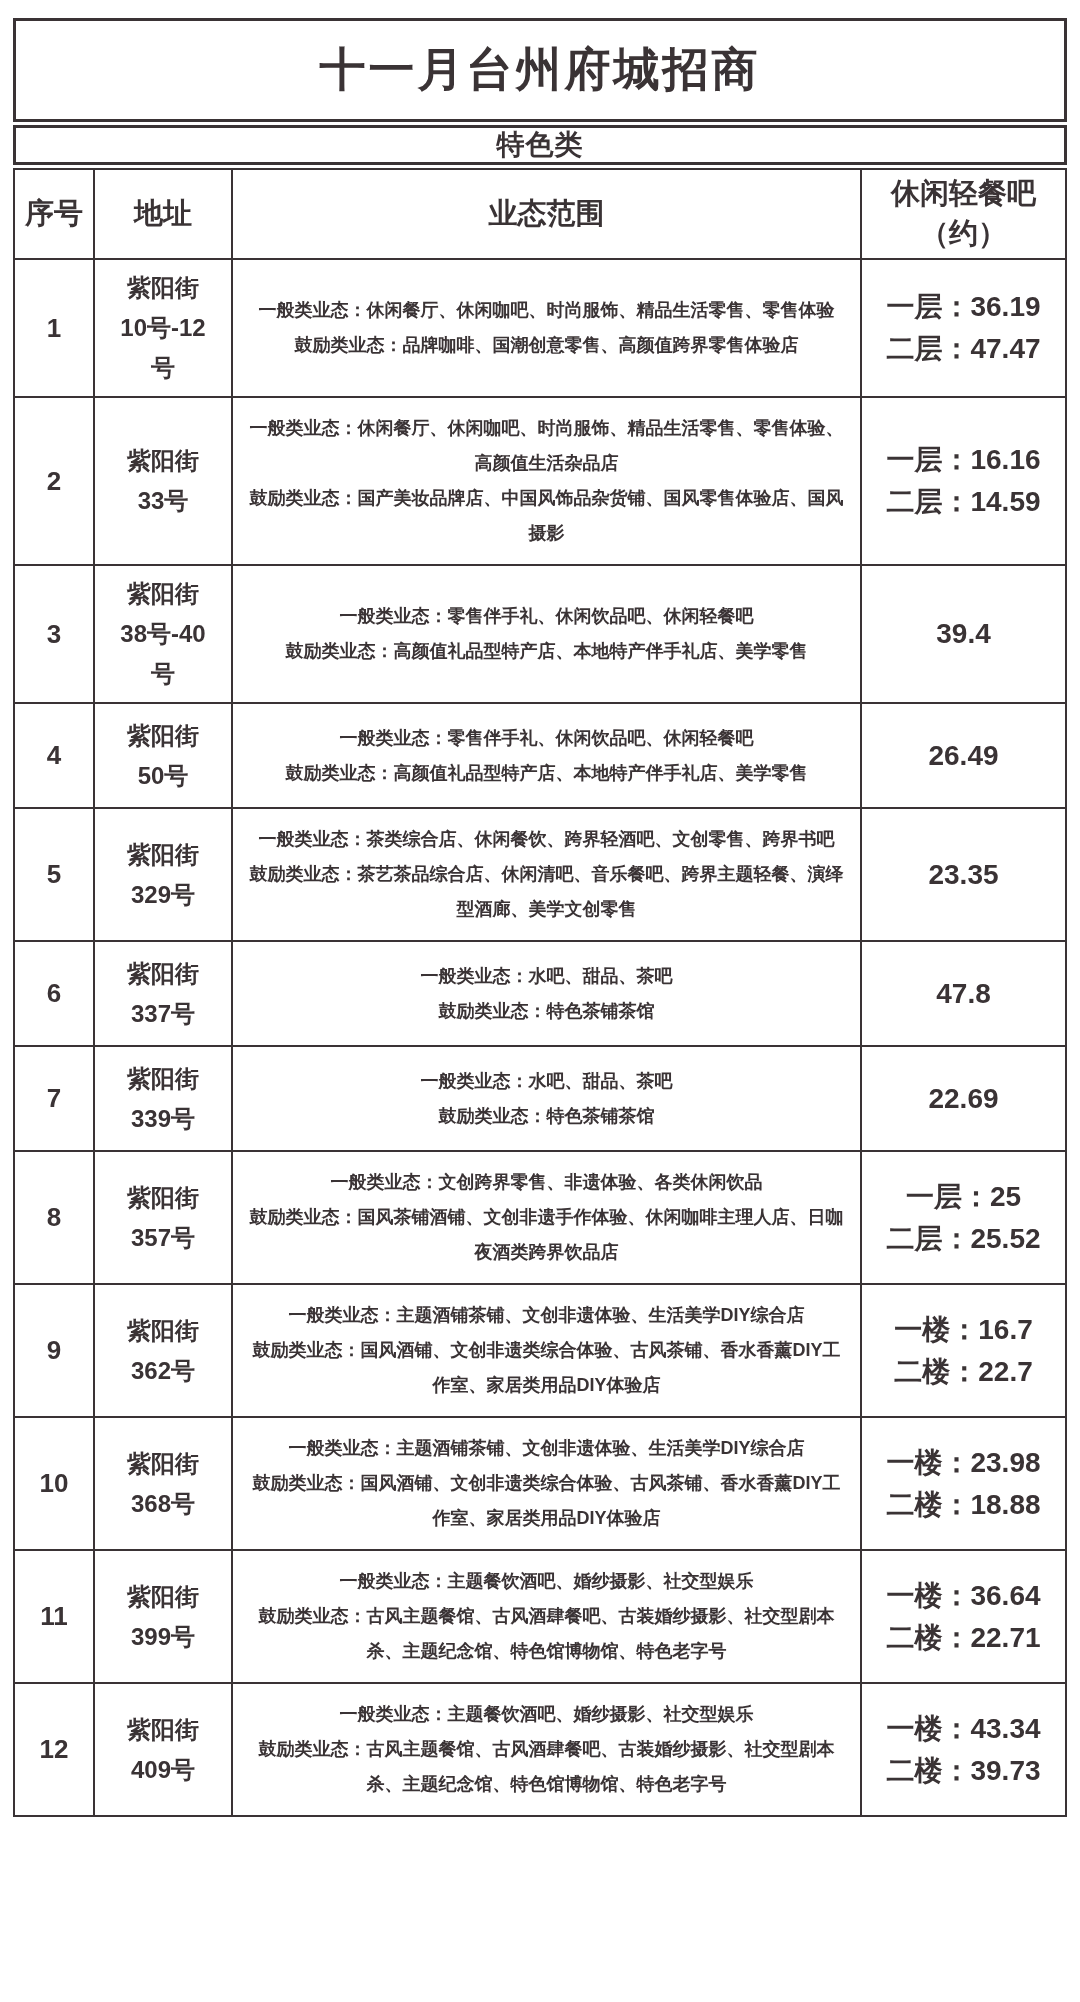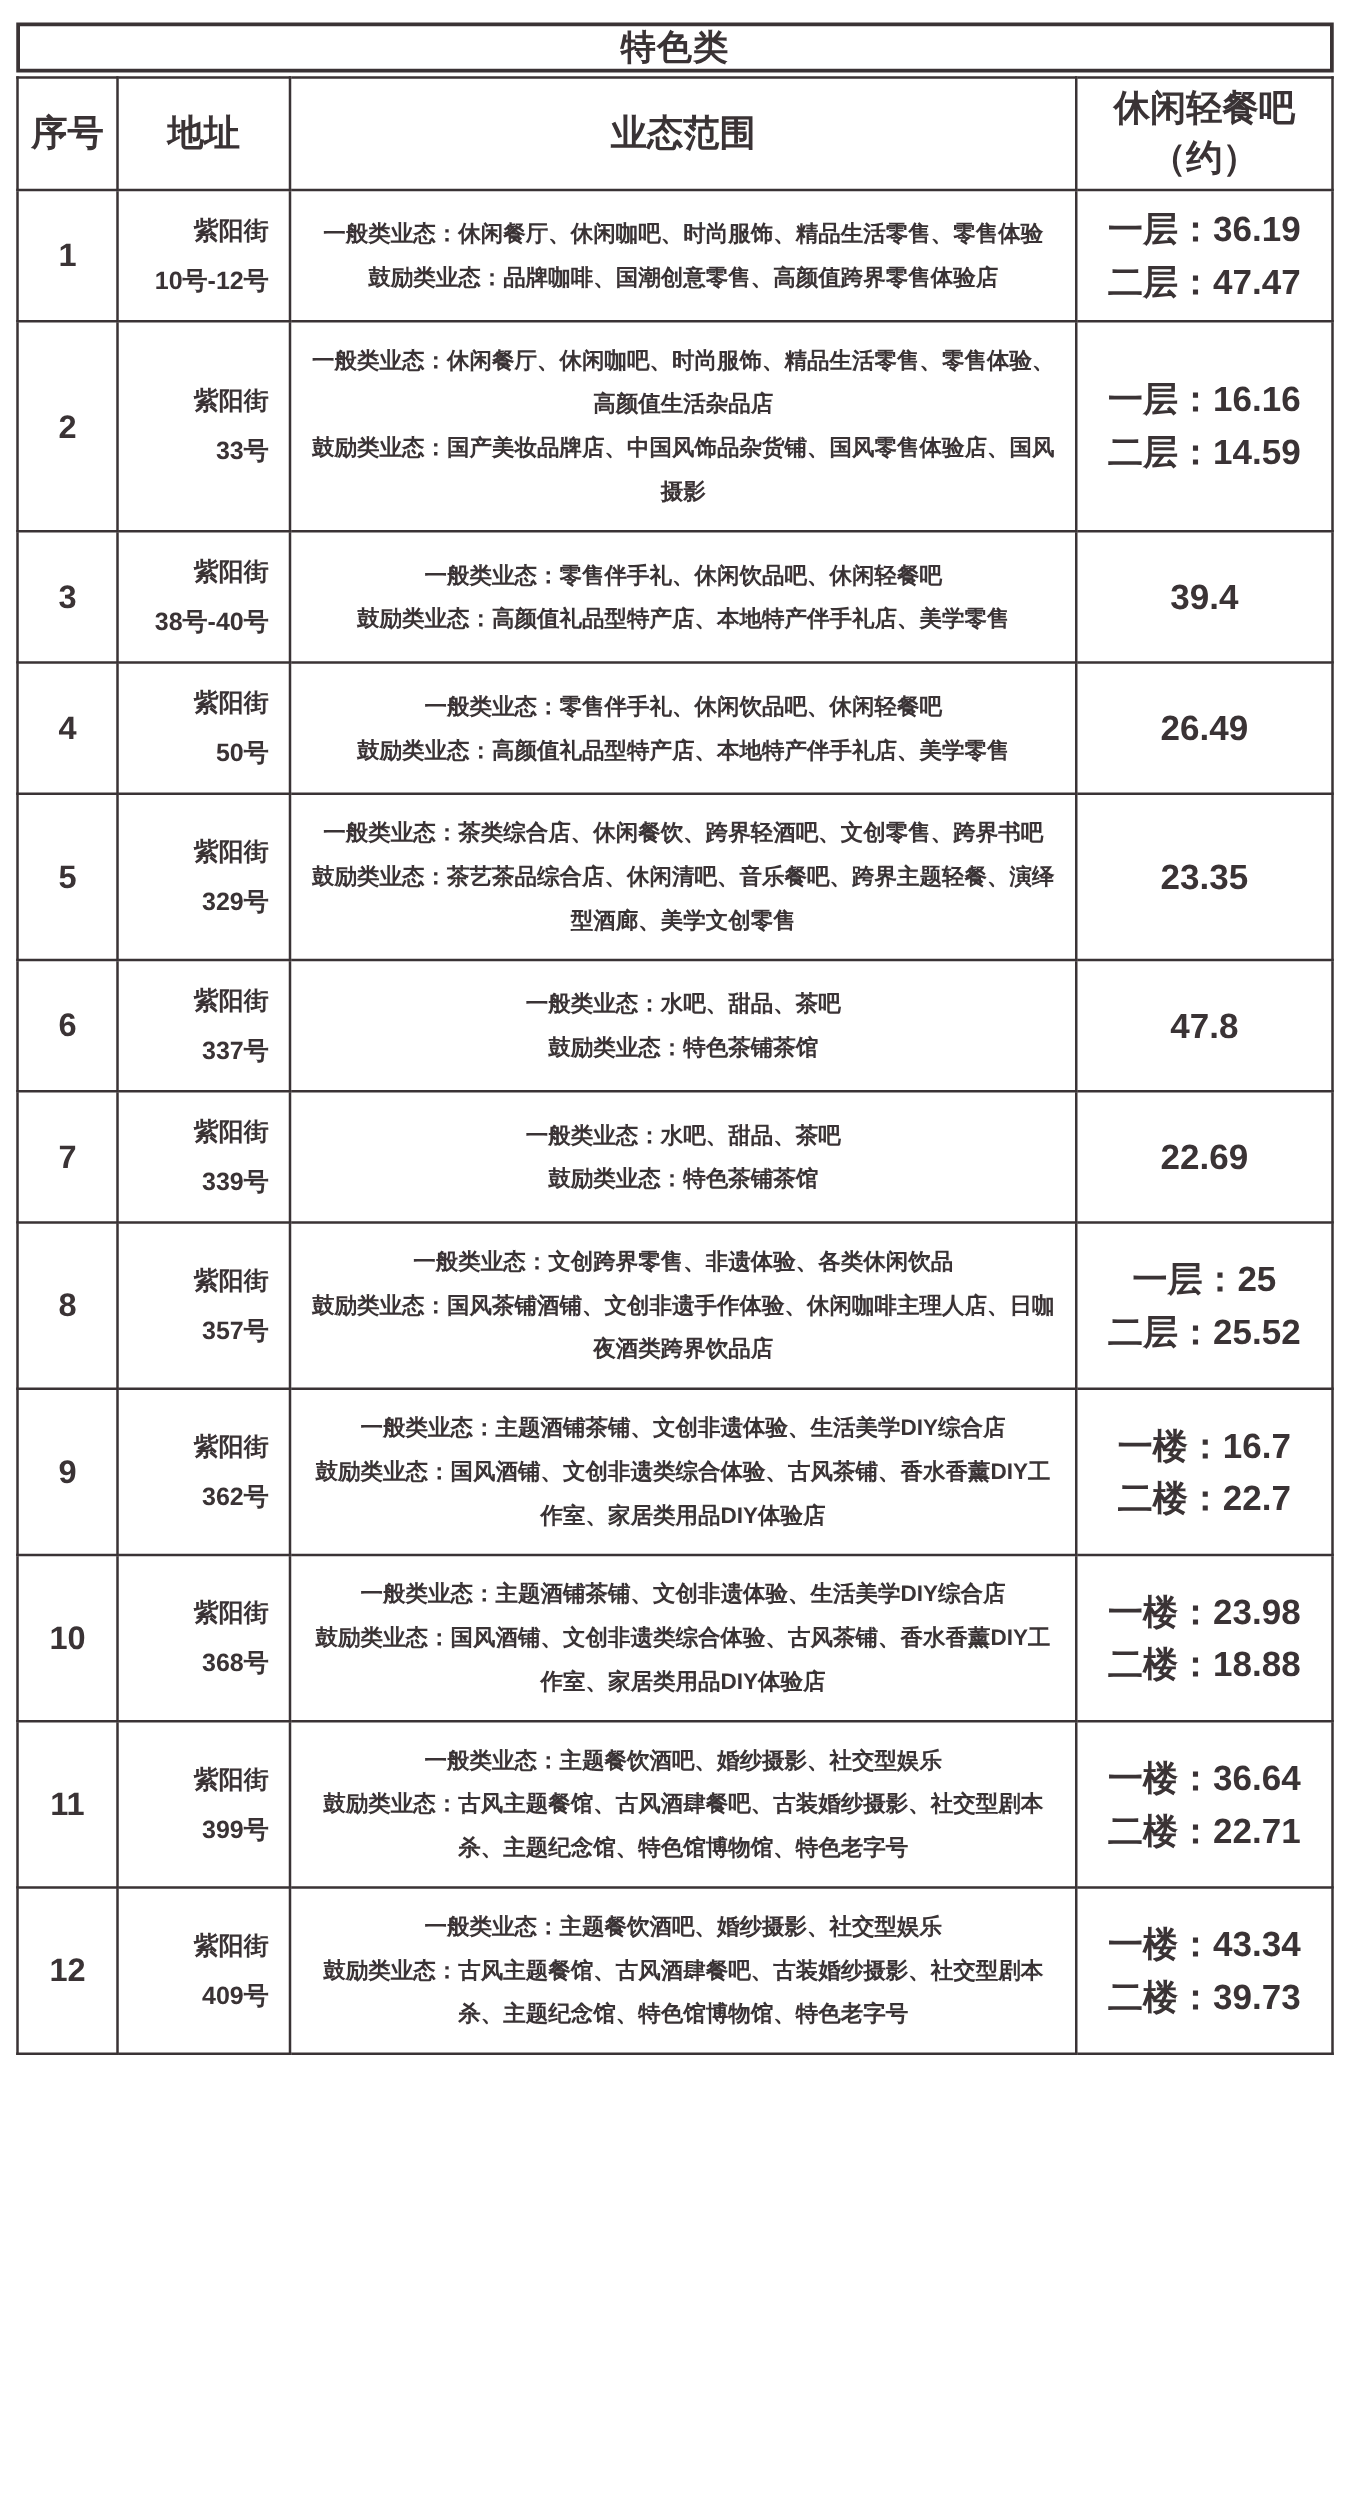--- a/index.html
+++ b/index.html
@@ -66,22 +66,22 @@
   .col-no   { width: 80px; }
   .col-addr { width: 138px; }
   .col-biz  { width: auto; }
   .col-area { width: 205px; }
 
   td.c-no {
     text-align: center;
     font-size: 26px;
   }
   td.c-addr {
-    text-align: right;
-    font-size: 20px;
+    text-align: center;
+    font-size: 24px;
     line-height: 40px;
     padding: 8px 16px;
   }
   td.c-biz {
     padding: 13px 14px;
     font-size: 18px;
     line-height: 35px;
     text-align: center;
     word-break: break-all;
   }
@@ -91,20 +91,23 @@
     line-height: 42px;
     padding: 8px 4px;
   }
   tbody tr { height: 105px; }
 </style>
 </head>
 <body>
 
 <div class="page">
 
+  <div class="title-box">
+    <div class="title-text">十一月台州府城招商</div>
+  </div>
 
   <div class="subtitle-box">
     <div class="subtitle-text">特色类</div>
   </div>
 
   <table class="listings">
     <colgroup>
       <col class="col-no">
       <col class="col-addr">
       <col class="col-biz">

